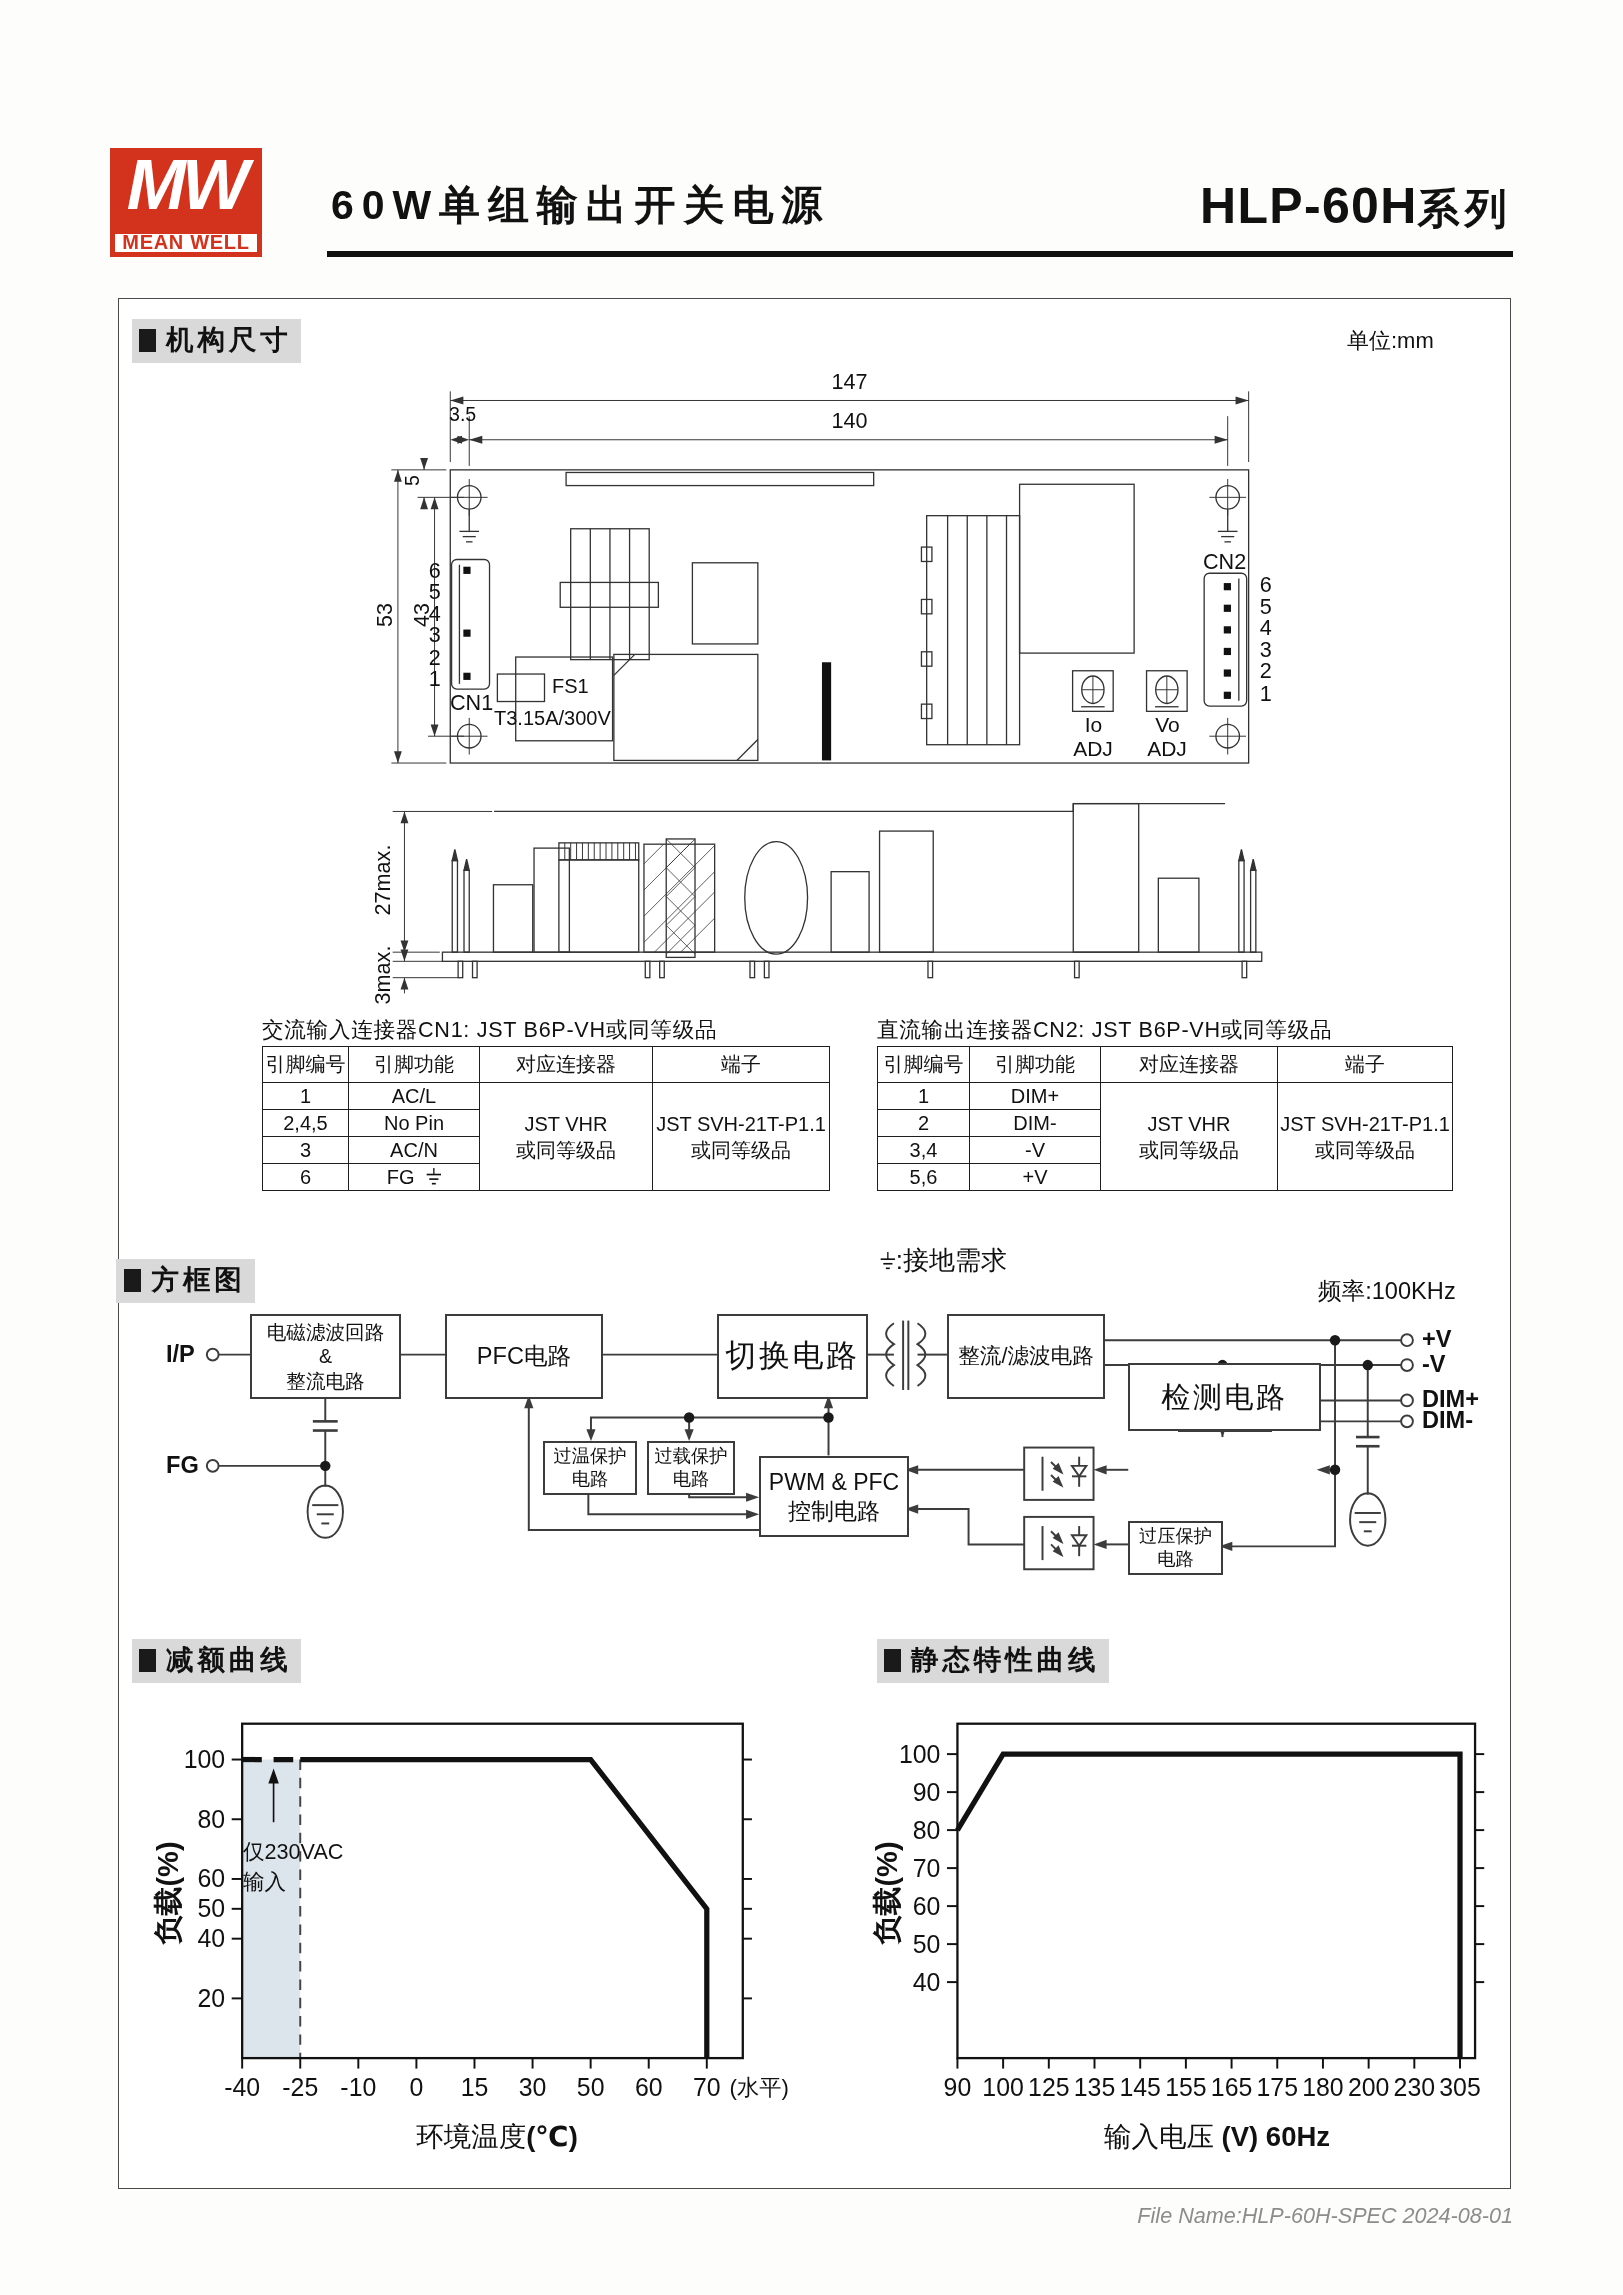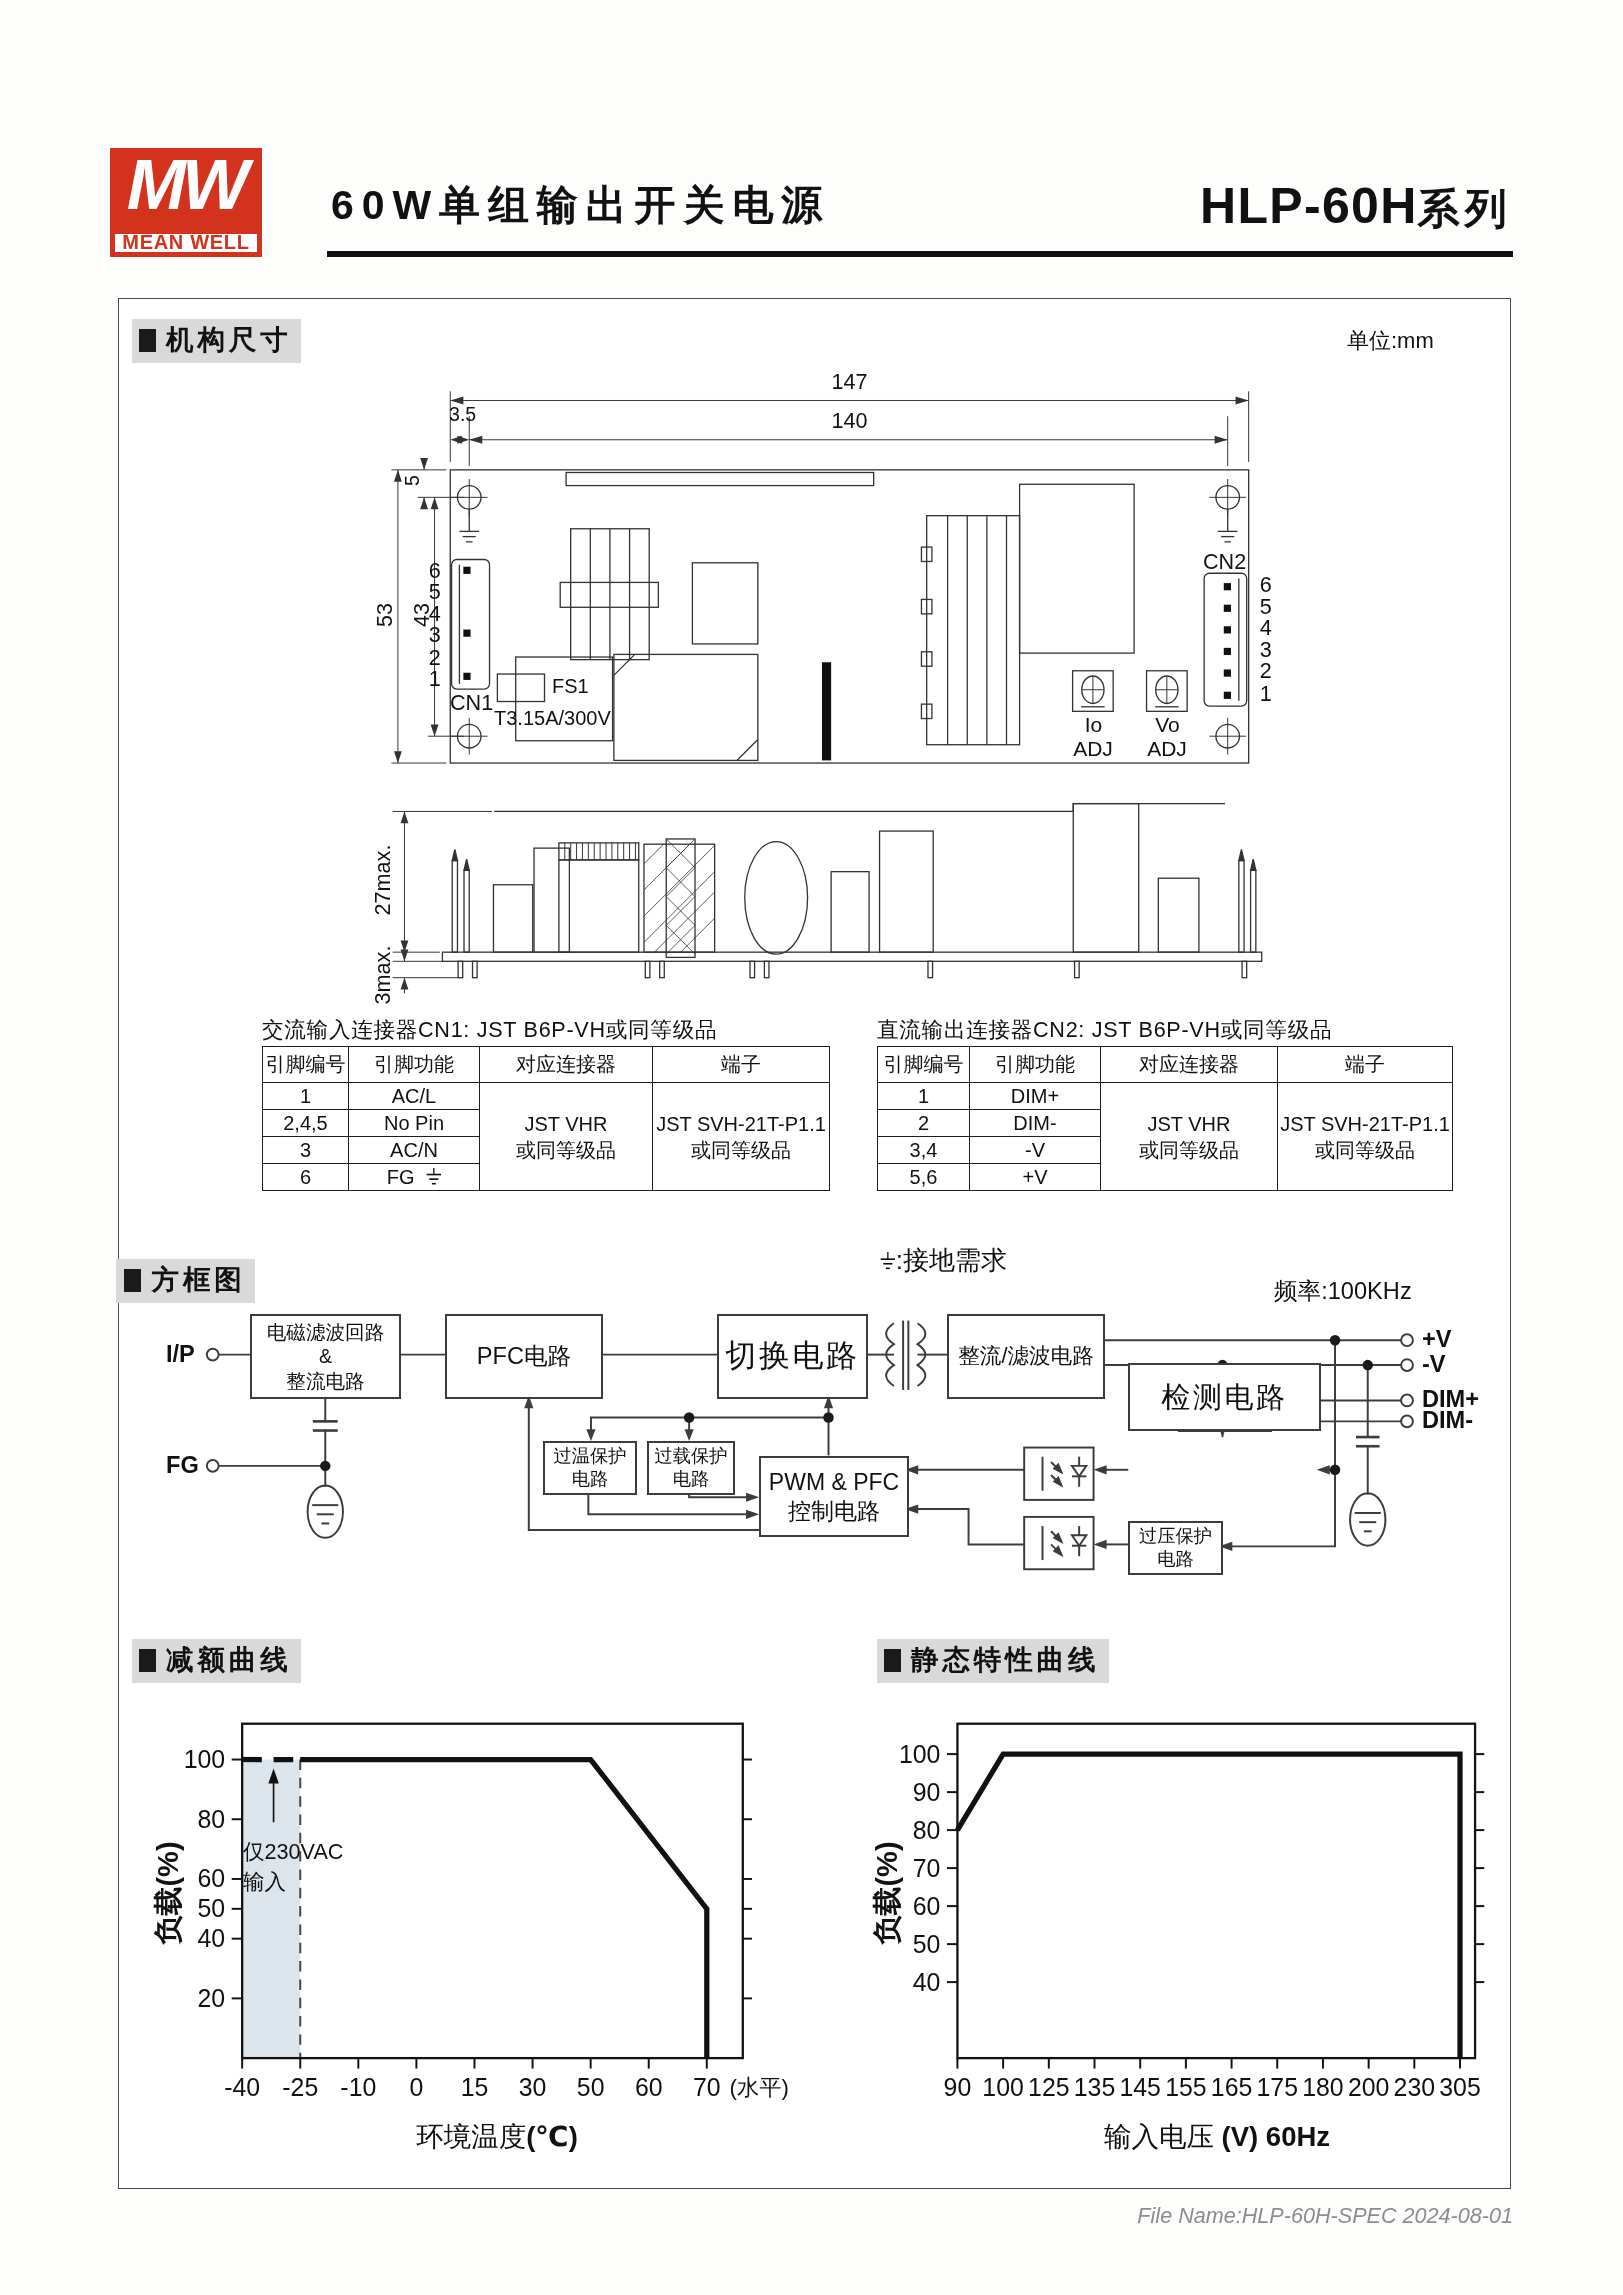--- a/index.html
+++ b/index.html
@@ -75,21 +75,21 @@
   <div class="badge" style="left:132px;top:319px;">
     <div class="sq"></div>
     <div class="bt">机构尺寸</div>
   </div>
   <div class="txt" style="left:1347px;top:326px;font-size:22px;">单位:mm</div>
 
   <div class="badge" style="left:116px;top:1259px;padding-left:8px;">
     <div class="sq"></div>
     <div class="bt">方框图</div>
   </div>
-  <div class="txt" style="left:1274px;top:1275px;font-size:23.6px;">频率:100KHz</div>
+  <div class="txt" style="left:1318px;top:1275px;font-size:23.6px;">频率:100KHz</div>
 
   <div class="badge" style="left:132px;top:1639px;">
     <div class="sq"></div>
     <div class="bt">减额曲线</div>
   </div>
   <div class="badge" style="left:877px;top:1639px;">
     <div class="sq"></div>
     <div class="bt">静态特性曲线</div>
   </div>
 

